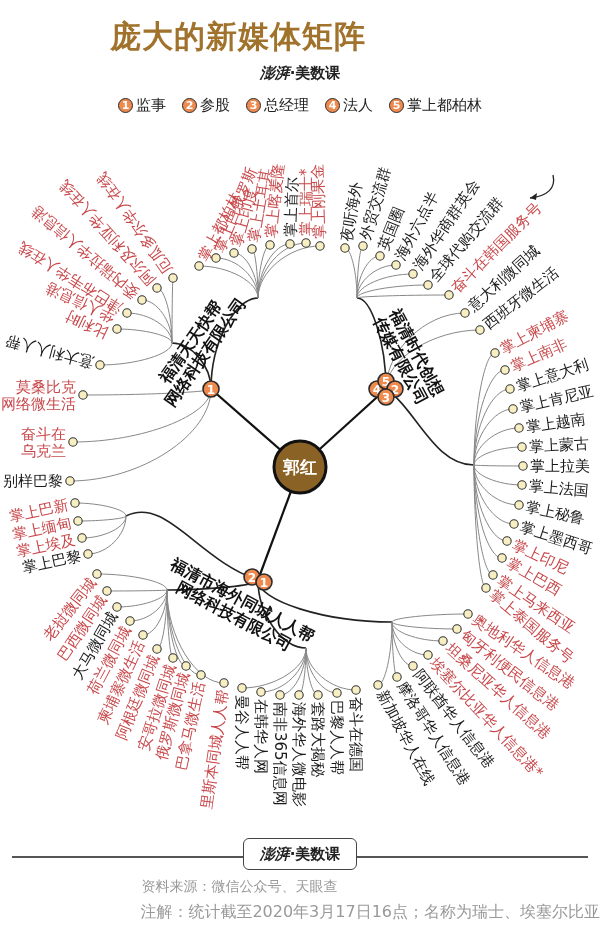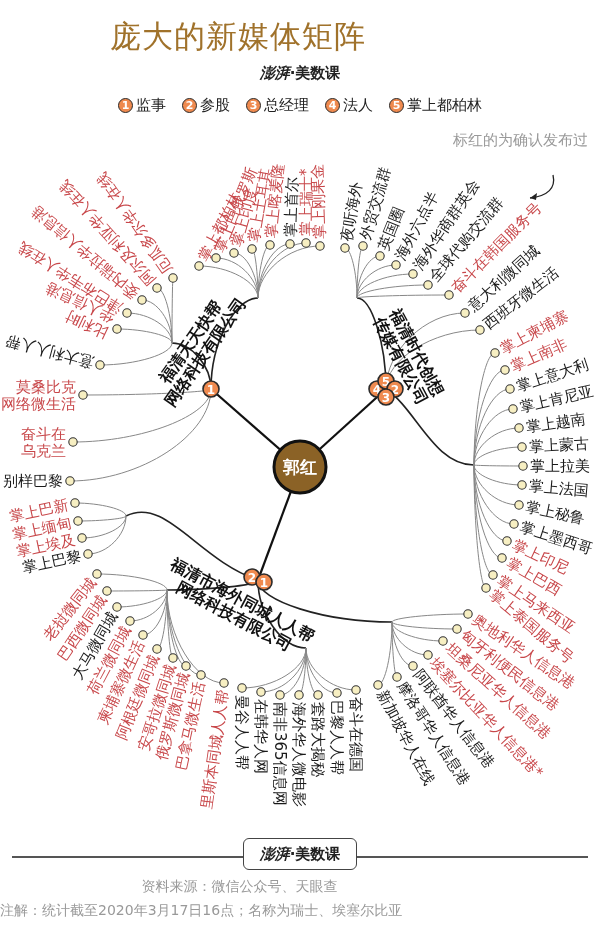--- a/index.html
+++ b/index.html
@@ -1,41 +1,41 @@
 <!DOCTYPE html>
 <html><head>
 <meta charset="utf-8">
 <style>
   html, body { margin: 0; padding: 0; background: #ffffff; }
   body { width: 600px; height: 945px; position: relative; overflow: hidden;
          font-family: "DejaVu Sans", "Liberation Sans", sans-serif; }
   .title { position: absolute; top: 16px; left: 0; width: 476px; text-align: center;
-           font-size: 31px; font-weight: normal; color: #a0722b; letter-spacing: 1px; }
+           font-size: 31px; font-weight: bold; color: #a0722b; letter-spacing: 1px; }
   .brand { position: absolute; top: 64px; left: 0; width: 600px; text-align: center;
            font-size: 15px; color: #222; font-weight: bold; }
   .brand .logo { font-family: "DejaVu Serif", serif; font-style: italic; font-weight: bold; }
   .legend { position: absolute; top: 96px; left: 0; width: 600px; display: flex;
             justify-content: center; gap: 16px; font-size: 15px; color: #222; }
   .legend .item { display: flex; align-items: center; gap: 3px; }
   .legend .num { width: 15px; height: 15px; border-radius: 50%; background: #ef8a4f;
                  border: 1.5px solid #2b2b2b; color: #fff; font-size: 11px; font-weight: bold;
                  display: flex; align-items: center; justify-content: center; box-sizing: border-box; }
   .note { position: absolute; top: 130px; right: 12px; text-align: right; font-size: 15px;
           color: #999; line-height: 20px; }
   svg.diagram { position: absolute; top: 0; left: 0; }
   .footer-line { position: absolute; top: 856px; height: 1.5px; background: #555; }
   .footer-brand { position: absolute; top: 838px; left: 243px; width: 114px; height: 32px;
                   border: 1.5px solid #444; border-radius: 6px; box-sizing: border-box;
                   display: flex; align-items: center; justify-content: center;
                   font-size: 15px; font-weight: bold; color: #222; background: #fff; }
   .footer-brand .logo { font-family: "DejaVu Serif", serif; font-style: italic; }
   .source { position: absolute; top: 878px; left: 0; width: 479px; text-align: center;
             font-size: 14px; color: #999; }
-  .annot { position: absolute; top: 902px; left: 0; width: 600px; text-align: left;
-           font-size: 14px; color: #999; }
+  .annot { position: absolute; top: 902px; left: 0; width: 600px; text-align: right;
+           font-size: 16px; color: #999; }
 </style>
 </head>
 <body>
 
 <div class="title">庞大的新媒体矩阵</div>
 <div class="brand">
   <span class="logo">澎湃</span><span>·美数课</span>
 </div>
 
 <div class="legend">
@@ -55,21 +55,20 @@
     <span class="num">4</span>
     <span>法人</span>
   </div>
   <div class="item">
     <span class="num">5</span>
     <span>掌上都柏林</span>
   </div>
 </div>
 
 <div class="note">
-  <div>标红的为确认发布过</div>
 </div>
 
 <svg class="diagram" id="diagram" width="600" height="945" viewBox="0 0 600 945" xmlns="http://www.w3.org/2000/svg">
   <path d="M553 175 C 556 188, 548 196, 530 198" fill="none" stroke="#222" stroke-width="1.3"></path>
   <path d="M530 198 l7 -5 l-1 7 z" fill="#222"></path>
   <g id="links">
       <line x1="300" y1="467" x2="211" y2="389" stroke="#111" stroke-width="2.2"></line>
       <line x1="300" y1="467" x2="386" y2="389" stroke="#111" stroke-width="2.2"></line>
       <line x1="300" y1="467" x2="258" y2="580" stroke="#111" stroke-width="2.2"></line>
       <path d="M211 389 C 211 343.5, 234.5 298, 258 298" fill="none" stroke="#222" stroke-width="1.6"></path>

